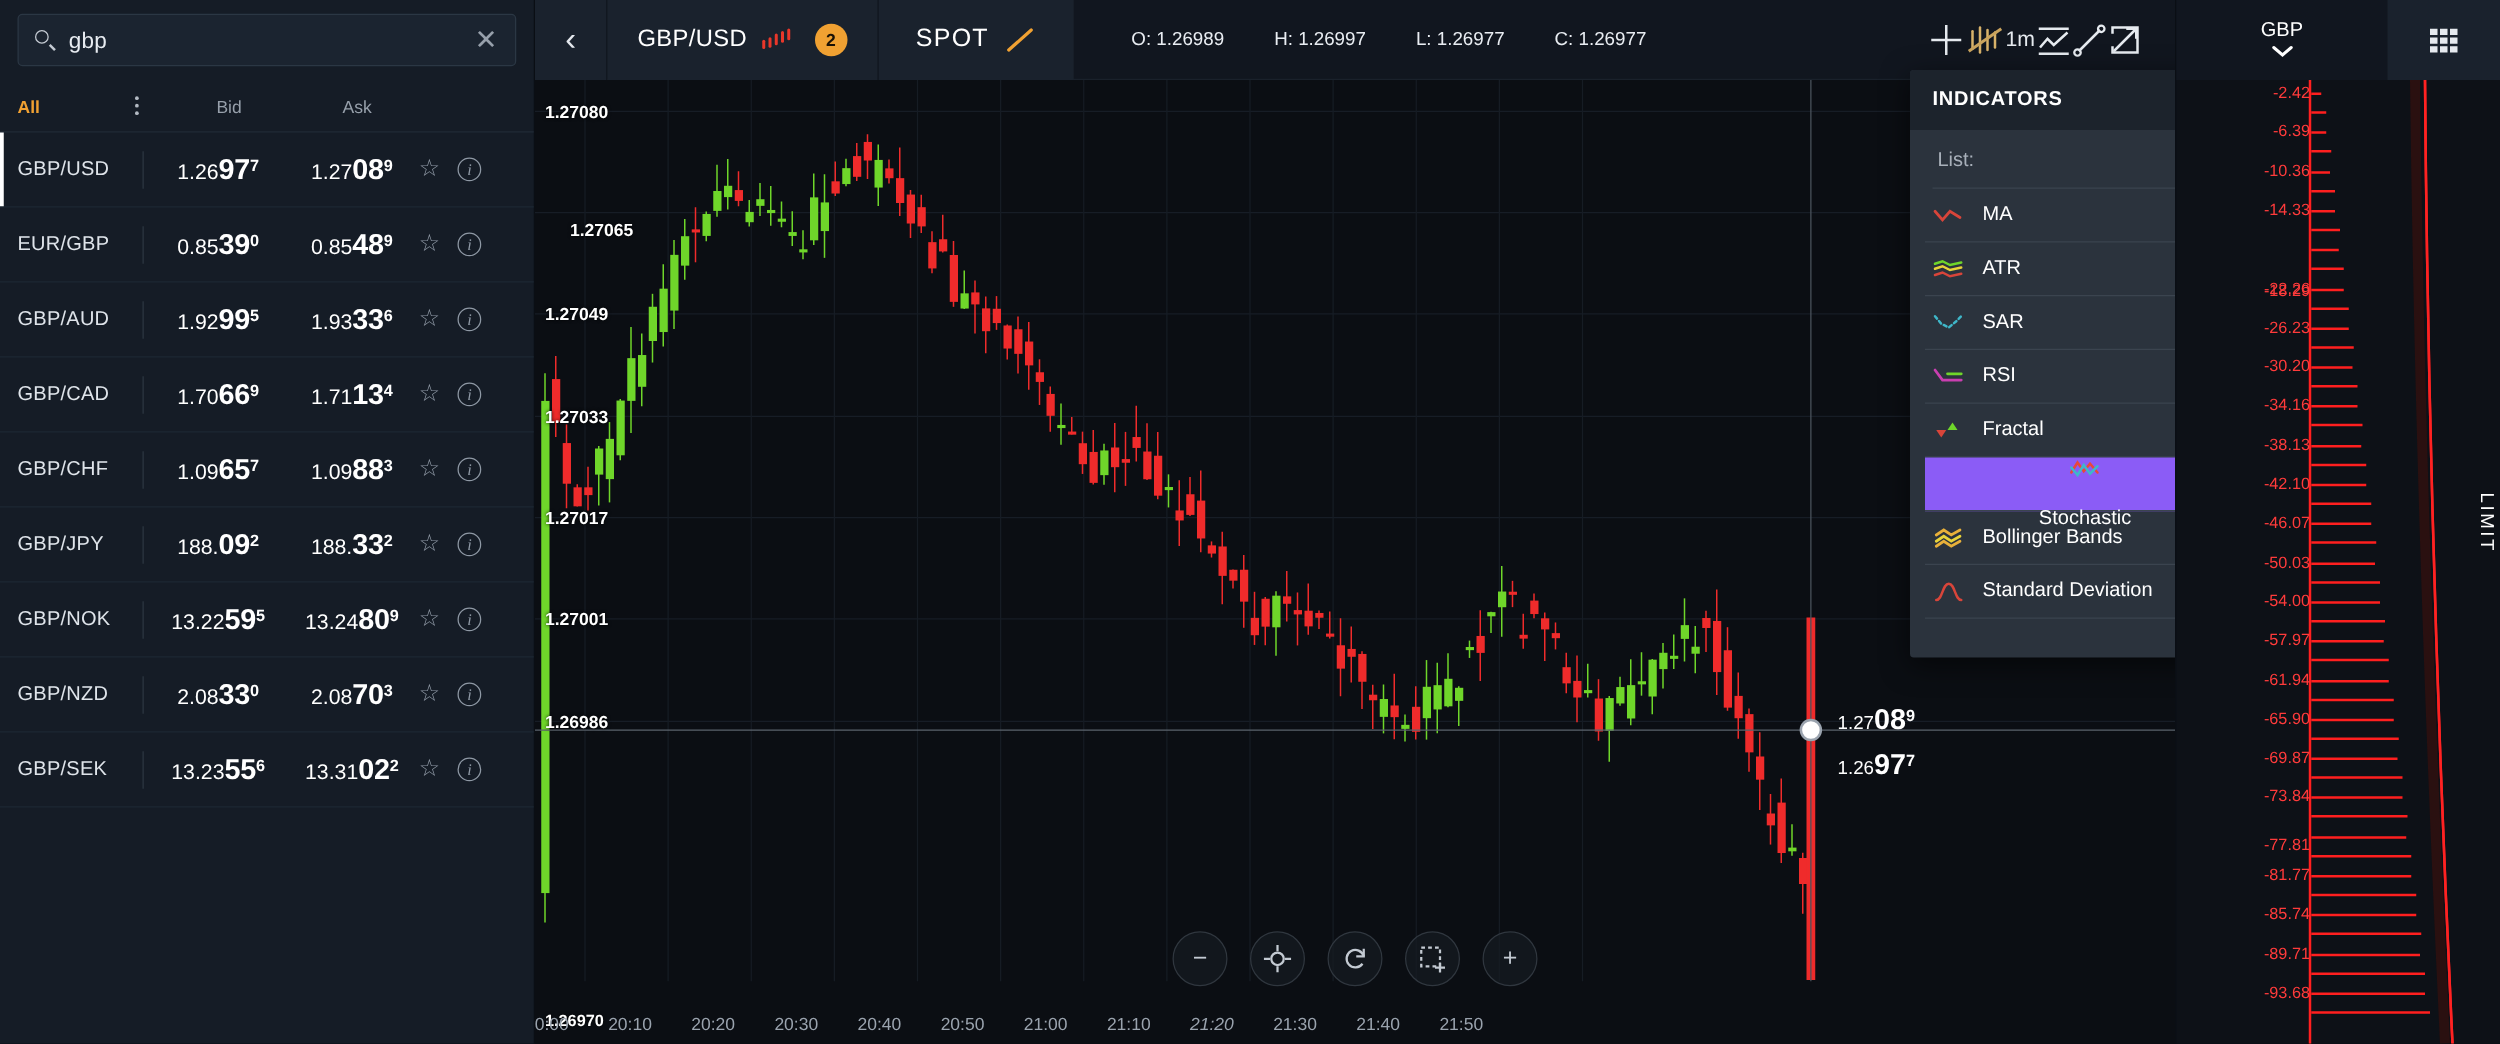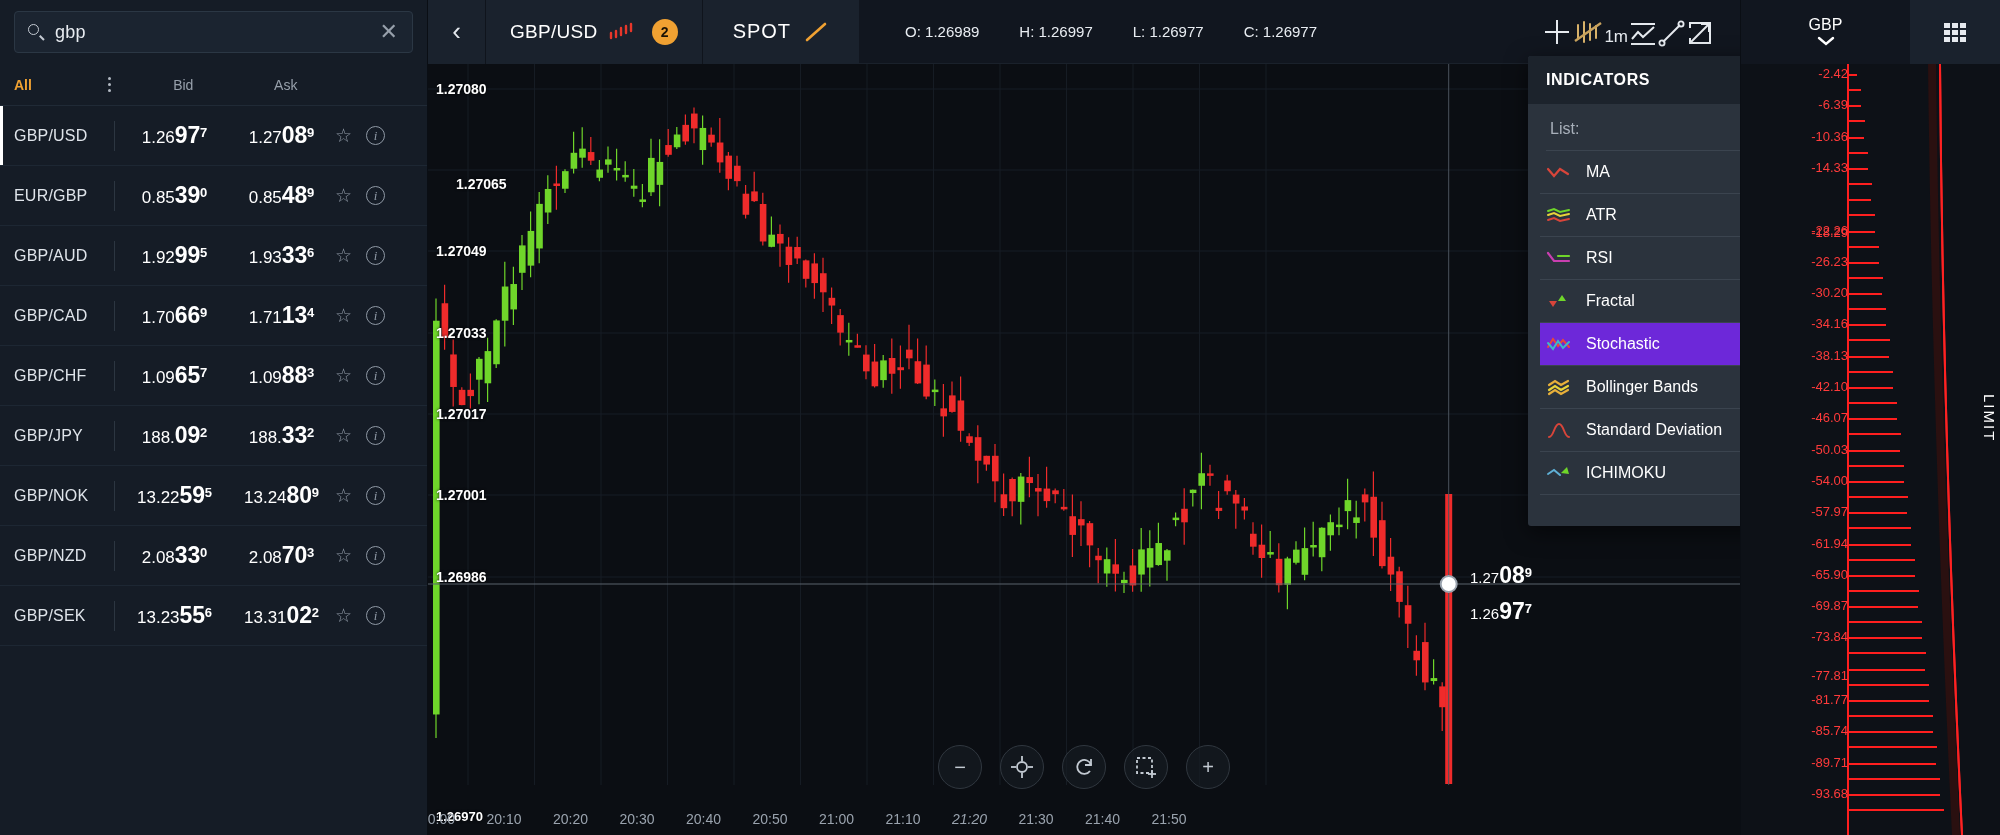--- a/index.html
+++ b/index.html
@@ -104,21 +104,21 @@
     background: #1a222d; cursor: pointer;
   }
   .spot-tab .lbl { color: #fff; font-size: 20px; letter-spacing: 1px; }
   .ohlc {
     display: flex; gap: 40px; margin-left: 46px;
     color: #e9edf2; font-size: 15px;
   }
   .ohlc span b { font-weight: 400; color: #e9edf2; }
 
   .tool-icons {
-    margin-left: auto; display: flex; align-items: flex-end; 
+    margin-left: auto; display: flex; align-items: center; 
     padding-right: 26px;
   }
   .tool-icons > div { cursor: pointer; display: flex; align-items: center; justify-content: center; }
   .tf-label { color: #e6eaef; font-size: 17px; }
 
   
   .chart-body { position: absolute; top: 64px; left: 0; right: 0; bottom: 0; }
   .y-label {
     position: absolute; color: #ffffff; font-size: 14px; left: 8px;
     text-shadow: 0 0 3px #000;
@@ -154,21 +154,21 @@
   .ind-left { width: 268px; padding: 0 0 13px 18px; overflow: hidden; }
   .ind-colhead {
     color: #a8b0ba; font-size: 16px; padding: 16px 0 12px 4px;
   }
   .ind-sep { height: 1px; background: #3b444f; }
   .ind-item {
     height: 43px; display: flex; align-items: center; gap: 14px;
     padding-left: 6px; cursor: pointer; border-bottom: 1px solid #3b444f;
     color: #ffffff; font-size: 16px; margin-left: -6px; padding-right: 6px;
   }
-  .ind-item.hover { background: #6d28d9; }
+  .ind-item.hover { background: #8b5cf6; flex-direction: column; }
   .ind-ico { width: 26px; height: 18px; flex: 0 0 26px; }
 
   
   .depth {
     width: 260px; flex: 0 0 260px; background: #0d1117; position: relative;
     border-left: 1px solid #0a0e14;
   }
   .depth-top { height: 64px; display: flex; background: #11161f; }
   .depth-cur {
     flex: 1; display: flex; flex-direction: column; align-items: center;
@@ -738,20 +738,26 @@
               <div class="ind-item">
                 <span class="ind-ico"><svg width="26" height="18">
                     <polyline points="2,5 8,3 14,6 23,4" fill="none" stroke="#6fd62a" stroke-width="2" stroke-linecap="round"></polyline>
                     <polyline points="2,9 8,7 14,10 23,8" fill="none" stroke="#e8d33a" stroke-width="2" stroke-linecap="round"></polyline>
                     <polyline points="2,14 8,12 14,15 23,13" fill="none" stroke="#d8453a" stroke-width="2" stroke-linecap="round"></polyline>
                   </svg></span>
                 <span>ATR</span>
               </div>
               <div class="ind-item">
                 <span class="ind-ico"><svg width="26" height="18">
+                    <polyline points="2,4 7,10 13,13 19,8 24,3" fill="none" stroke="#3fb7c9" stroke-width="2" stroke-dasharray="2.5 2.5" stroke-linecap="round"></polyline>
+                  </svg></span>
+                <span>SAR</span>
+              </div>
+              <div class="ind-item">
+                <span class="ind-ico"><svg width="26" height="18">
                     <polyline points="2,4 8,12 15,12 23,12" fill="none" stroke="#c93fb0" stroke-width="2.2" stroke-linecap="round"></polyline>
                     <line x1="12" y1="7" x2="23" y2="7" stroke="#6fd62a" stroke-width="2.2" stroke-linecap="round"></line>
                   </svg></span>
                 <span>RSI</span>
               </div>
               <div class="ind-item">
                 <span class="ind-ico"><svg width="26" height="18">
                     <polygon points="16,3 20,9 12,9" fill="#6fd62a"></polygon>
                     <polygon points="7,15 11,9 3,9" fill="#d8453a"></polygon>
                   </svg></span>
@@ -770,27 +776,20 @@
                     <polyline points="3,12 9,8 15,12 22,8" fill="none" stroke="#e8d33a" stroke-width="2.2" stroke-linecap="round"></polyline>
                     <polyline points="3,16 9,12 15,16 22,12" fill="none" stroke="#e8b03a" stroke-width="2.2" stroke-linecap="round"></polyline>
                   </svg></span>
                 <span>Bollinger Bands</span>
               </div>
               <div class="ind-item">
                 <span class="ind-ico"><svg width="26" height="18">
                     <path d="M3 16 C 8 16, 8 3, 13 3 C 18 3, 18 16, 23 16" fill="none" stroke="#d8453a" stroke-width="2" stroke-linecap="round"></path>
                   </svg></span>
                 <span>Standard Deviation</span>
-              </div>
-              <div class="ind-item">
-                <span class="ind-ico"><svg width="26" height="18">
-                    <polyline points="2,10 8,6 14,11" fill="none" stroke="#5fb0d6" stroke-width="2" stroke-linecap="round"></polyline>
-                    <polygon points="15,9 21,3 23,10" fill="#6fd62a"></polygon>
-                  </svg></span>
-                <span>ICHIMOKU</span>
               </div>
             </div>
         </div>
 
       </div>
     </div>
   </div>
 
   <div class="depth">
     <div class="depth-top">

